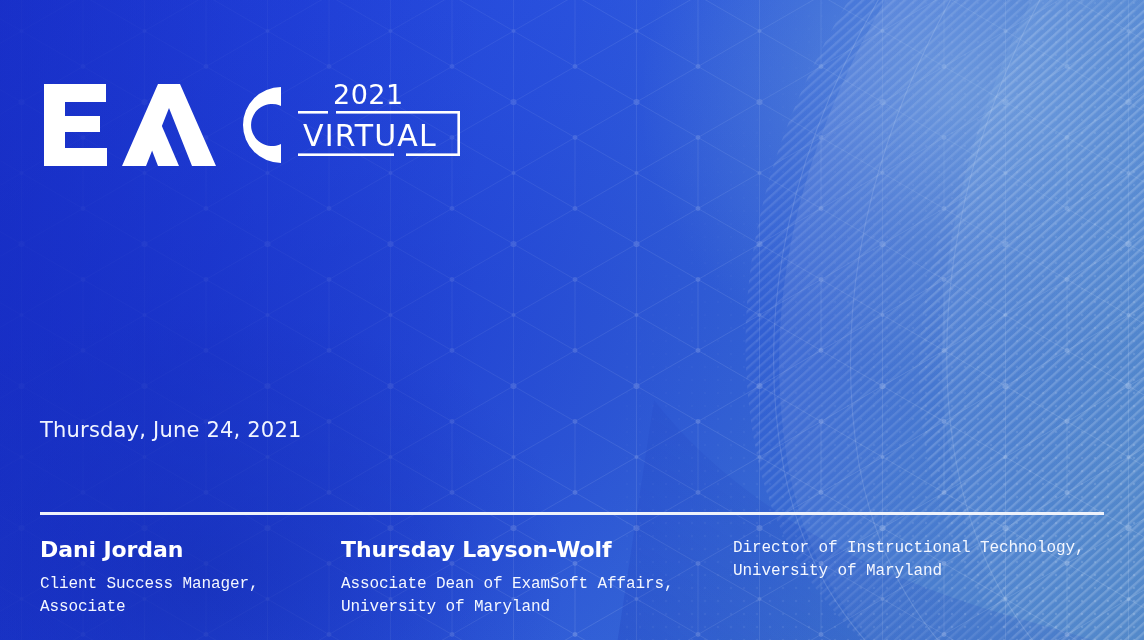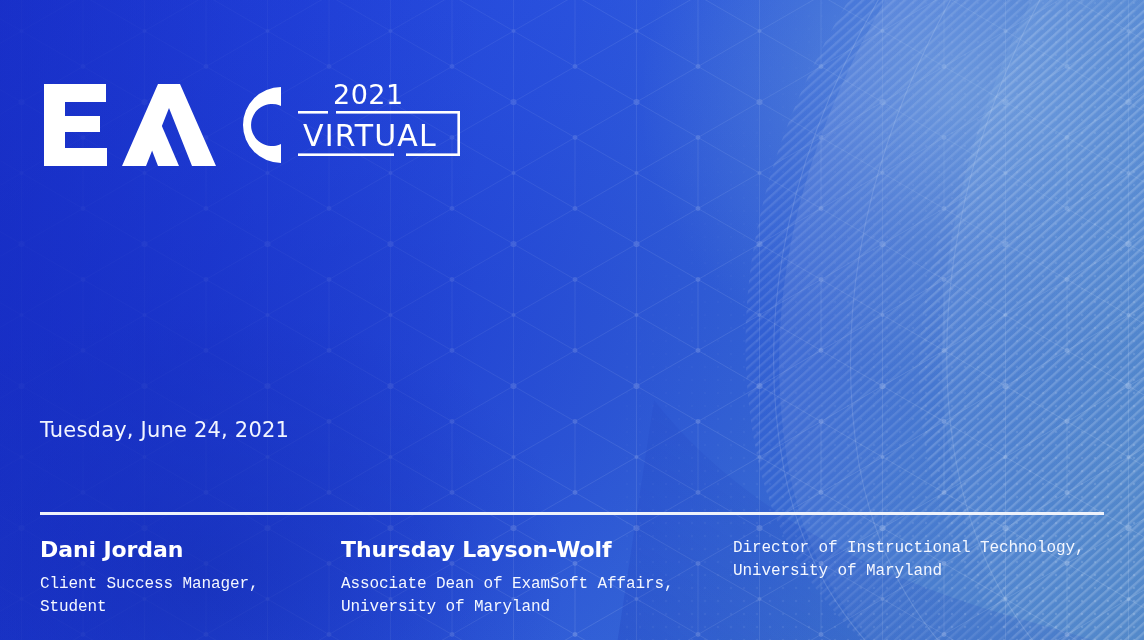--- a/index.html
+++ b/index.html
@@ -312,31 +312,31 @@
       <rect x="258" y="75.4" width="96" height="2.6" fill="#ffffff"></rect>
       <rect x="366" y="75.4" width="54" height="2.6" fill="#ffffff"></rect>
 
       <text x="293" y="26" fill="#ffffff" font-family="'DejaVu Sans', sans-serif" font-size="27" letter-spacing="0.5">2021</text>
 
       <text x="263" y="68" fill="#ffffff" font-family="'DejaVu Sans', sans-serif" font-size="30" letter-spacing="1.2">VIRTUAL</text>
     </svg>
   </div>
 
 
-  <div class="date">Tuesday, June 24, 2021</div>
+  <div class="date">Thursday, June 24, 2021</div>
 
   <div class="divider"></div>
 
   <div class="presenters">
 
     <div class="pres">
       <div class="pres-name">Dani Jordan</div>
       <div class="pres-role">
         <span class="rl">Client Success Manager,</span>
-        <span class="rl">Student</span>
+        <span class="rl">Associate</span>
       </div>
     </div>
 
     <div class="pres">
       <div class="pres-name">Thursday Layson-Wolf</div>
       <div class="pres-role">
         <span class="rl">Associate Dean of ExamSoft Affairs,</span>
         <span class="rl">University of Maryland</span>
       </div>
     </div>

